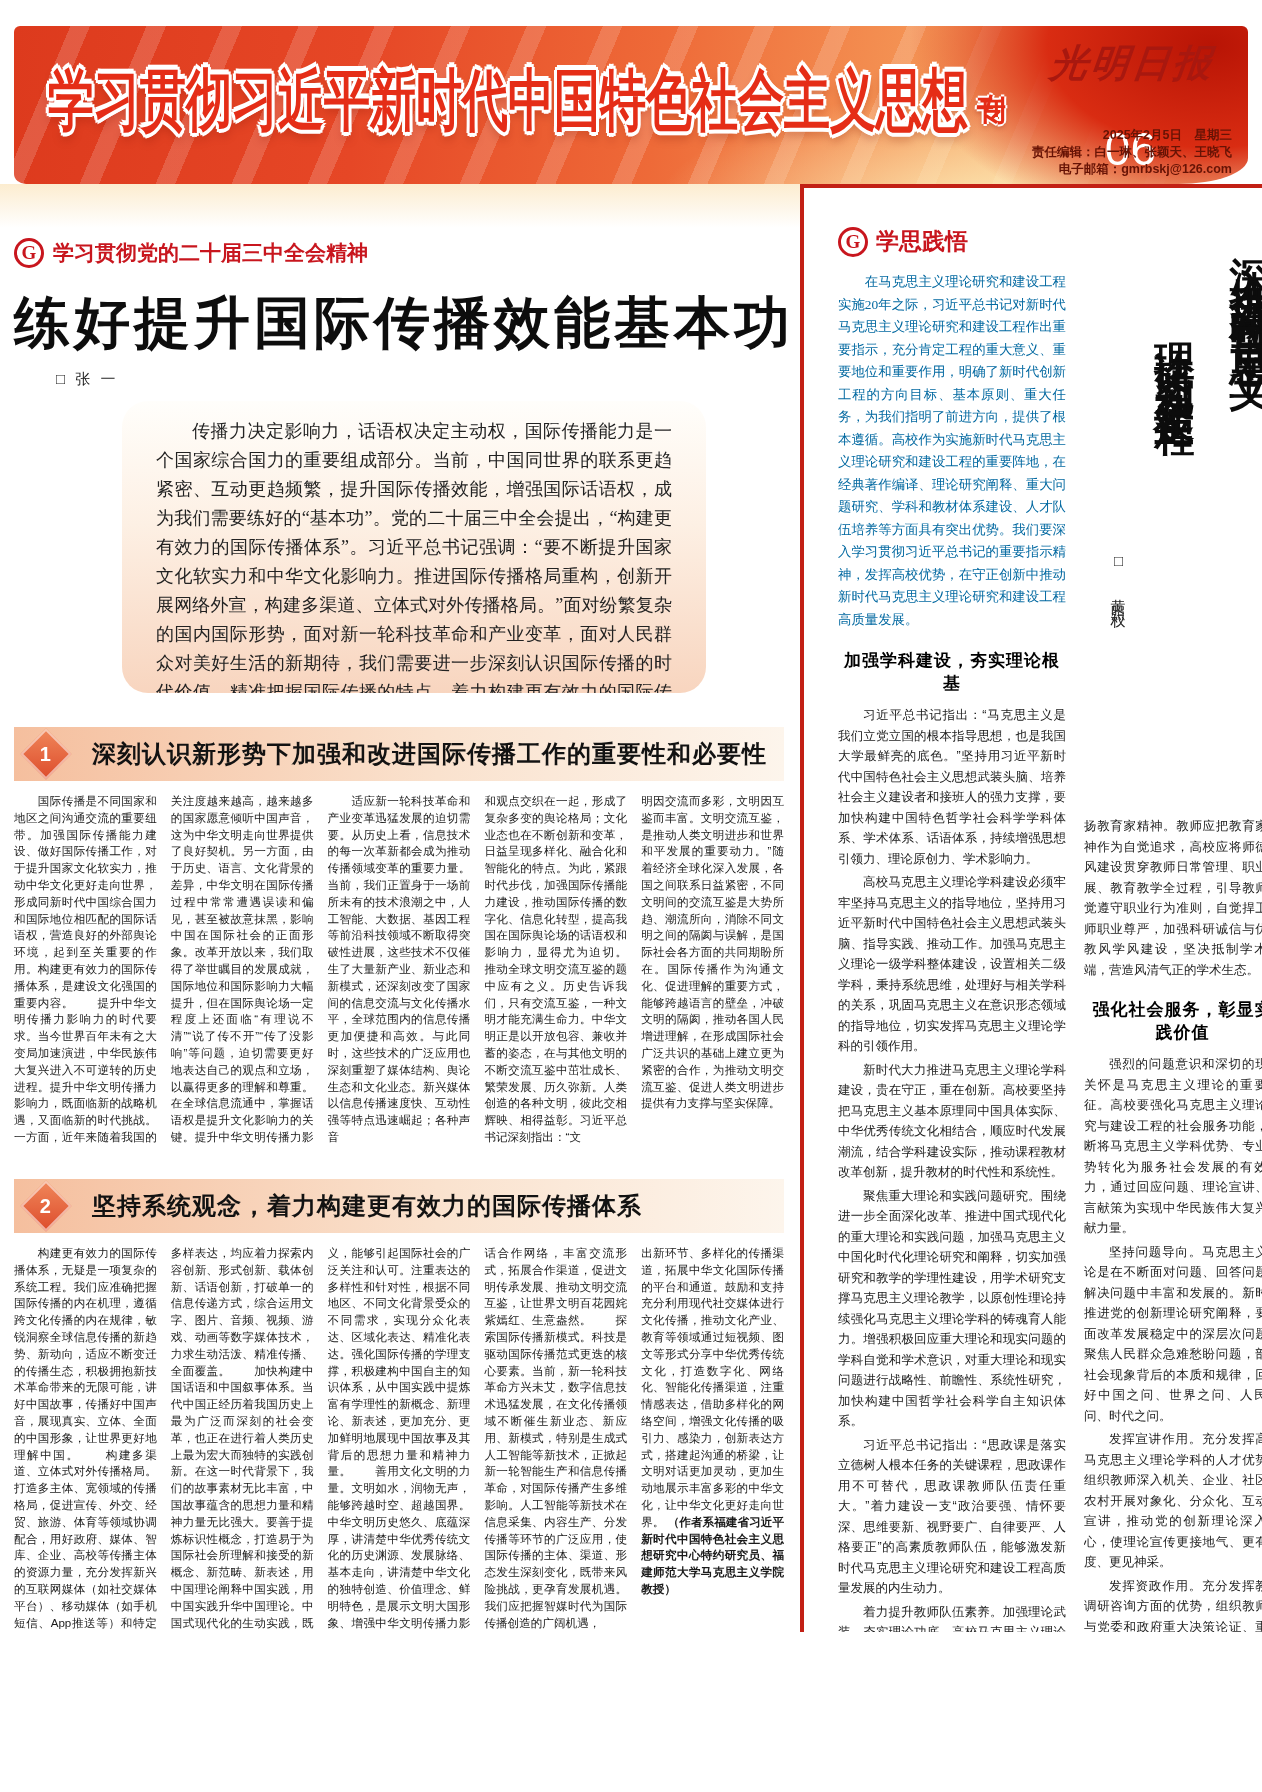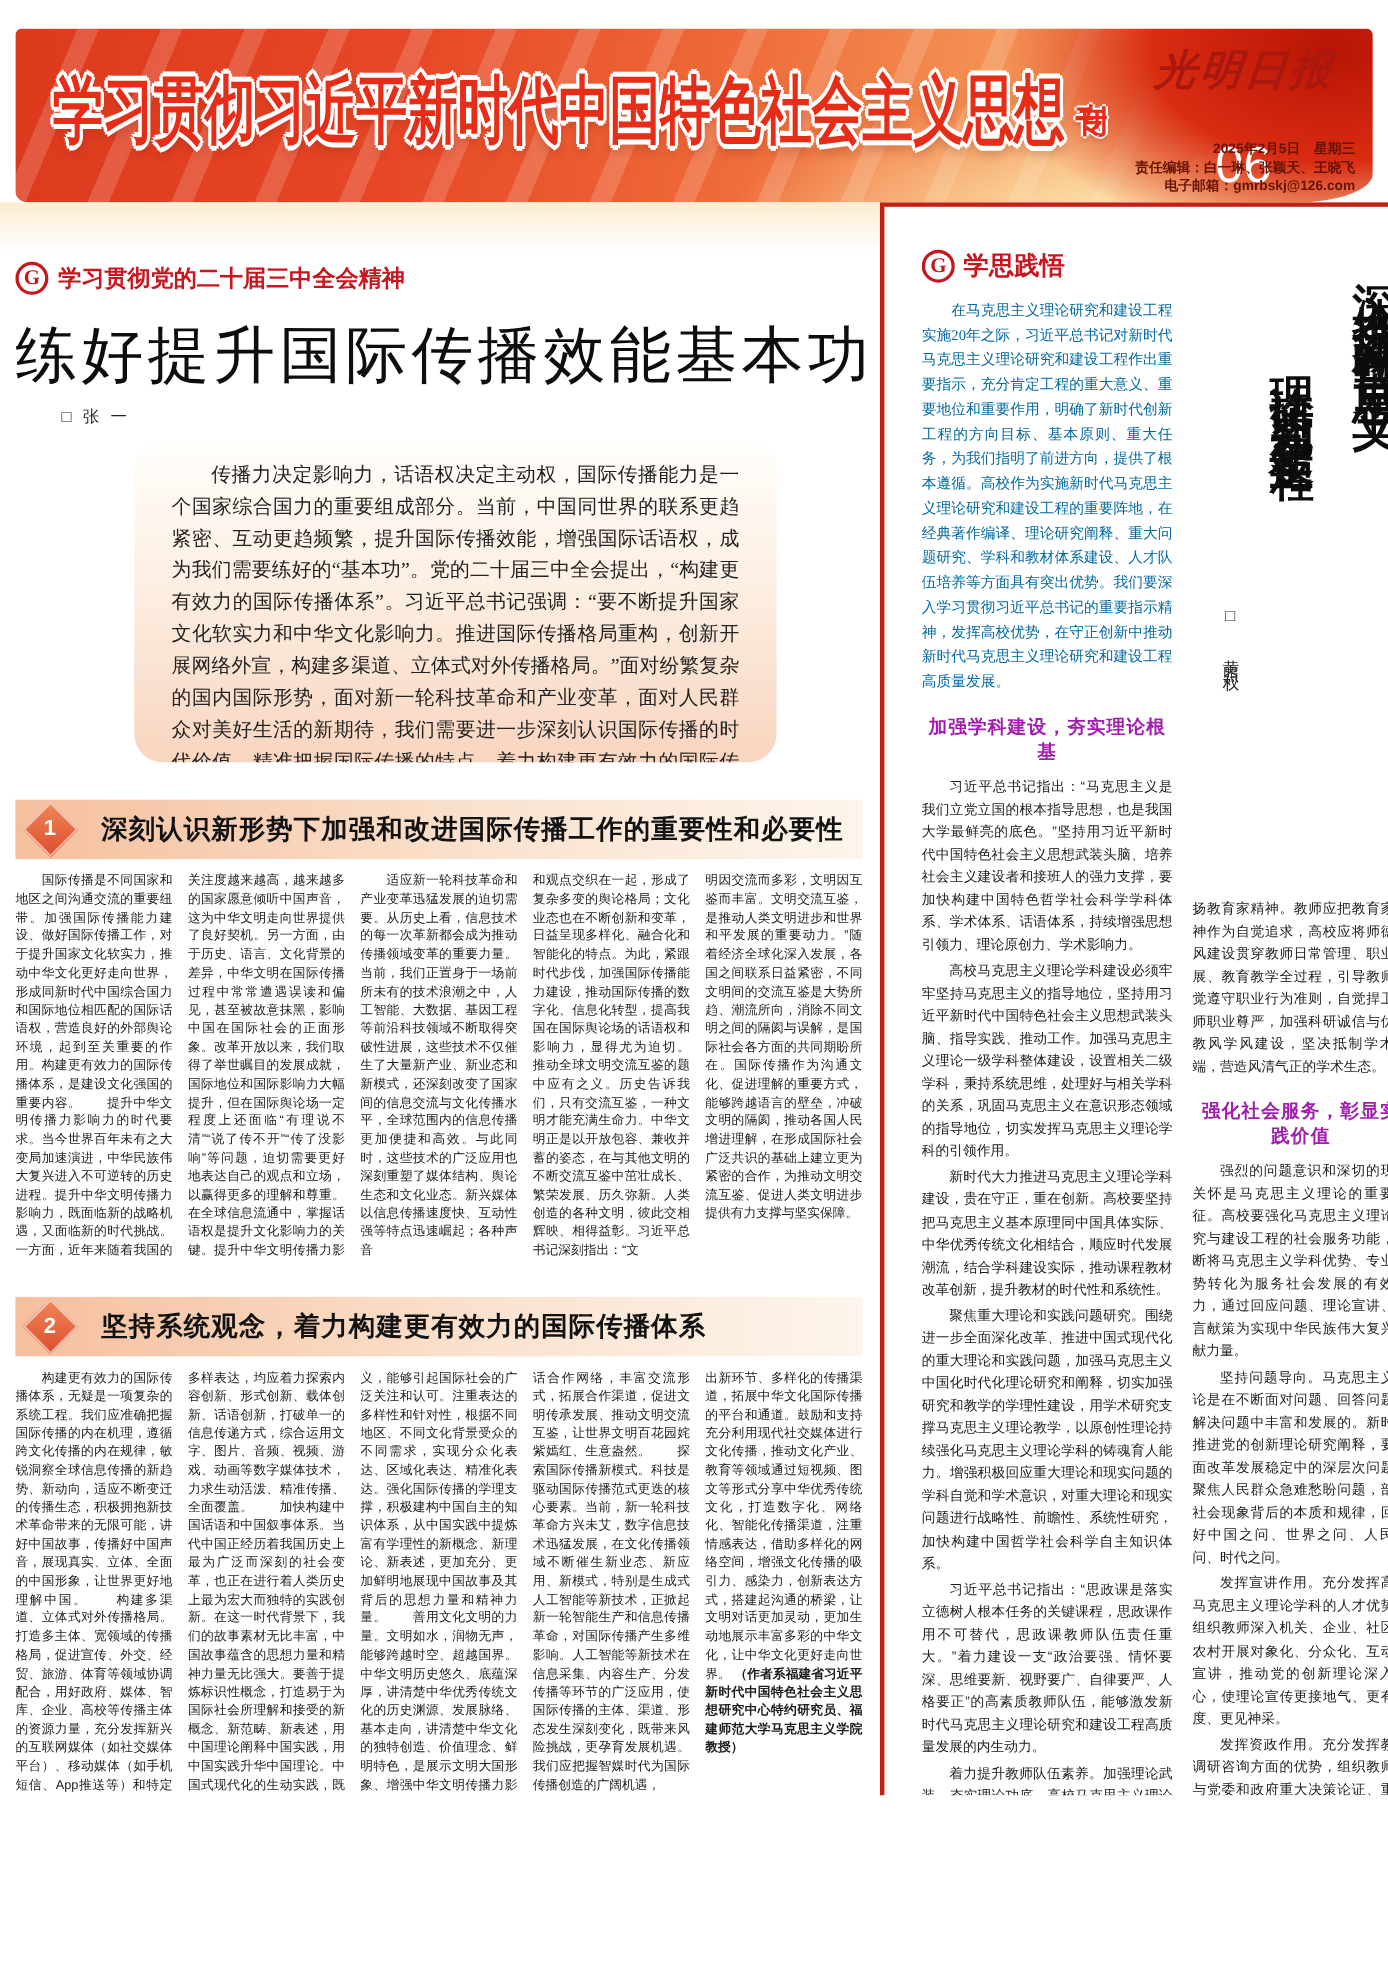--- a/index.html
+++ b/index.html
@@ -32,21 +32,21 @@
 
   
   .content { display:flex; gap:16px; padding:0 14px; position:relative; }
   .left-article { width:770px; padding-top:54px; }
 
   .eyebrow { display:flex; align-items:center; gap:9px; color:#c8161e; font-weight:bold; font-size:21px; }
   .g-icon { width:30px; height:30px; min-width:30px; border:3px solid #c8161e; border-radius:50%; color:#c8161e;
     font-weight:900; font-size:19px; display:flex; align-items:center; justify-content:center;
     font-family:"Liberation Serif",serif; }
 
-  .headline { margin:18px 0 8px; font-family:"Liberation Serif",serif; font-weight:400; font-size:56px;
+  .headline { margin:18px 0 8px; font-family:"Liberation Serif",serif; font-weight:700; font-size:56px;
     letter-spacing:4px; color:#0d0d0d; white-space:nowrap; }
   .byline-left { margin:2px 0 0 42px; font-size:15px; color:#222; letter-spacing:3px; }
 
   .lead-box { margin:12px 0 0 108px; width:584px; border-radius:26px; padding:16px 34px 20px;
     background:linear-gradient(180deg, #fffefb 0%, #fdf0e4 42%, #f8d5bf 100%);
     font-family:"Liberation Serif",serif; font-size:18px; line-height:29px; text-align:justify; color:#222; height:292px; overflow:hidden; }
   .lead-box p { text-indent:2em; }
 
   .sec-header { margin-top:34px; height:54px; display:flex; align-items:center;
     background:linear-gradient(90deg, #f5bf9e 0%, #fae2ce 55%, #fdf5ec 100%); }
@@ -64,21 +64,21 @@
 
   
   .right-article { flex:1; border:4px solid #c22015; height:1596px; padding:38px 16px 16px 34px;
     display:flex; gap:18px; background:#fff; }
   .ra-col1 { width:228px; min-width:228px; overflow:hidden; height:100%; }
   .ra-col2 { flex:1; overflow:hidden; height:100%; }
   .ra-eyebrow { display:flex; align-items:center; gap:8px; color:#c8161e; font-weight:bold; font-size:23px; }
   .ra-lead { margin-top:14px; font-family:"Liberation Serif",serif; font-size:13.4px; line-height:22.5px;
     text-align:justify; color:#0369a1; }
   .ra-lead p { text-indent:2em; }
-  .ra-sub { text-align:center; font-weight:900; font-size:17px; margin:18px 0 10px; color:#a21caf; letter-spacing:1px; }
+  .ra-sub { text-align:center; font-weight:900; font-size:17px; margin:18px 0 10px; color:#000000; letter-spacing:1px; }
   .ra-p { font-size:12.5px; line-height:20.5px; text-align:justify; text-indent:2em; margin-bottom:3px; color:#1b1b1b; }
   .ra-p.no-indent { text-indent:0; }
 
   .vtitle { height:582px; writing-mode:vertical-rl; padding-right:4px; margin-bottom:8px; }
   .vt-line { font-family:"Liberation Serif",serif; font-weight:900; font-size:40px; letter-spacing:10px;
     color:#0c0c0c; margin-left:20px; }
   .vt-line2 { margin-top:84px; }
   .vt-byline { font-size:15px; margin-top:326px; margin-left:24px; letter-spacing:7px; color:#222; }
 </style>
 </head>

